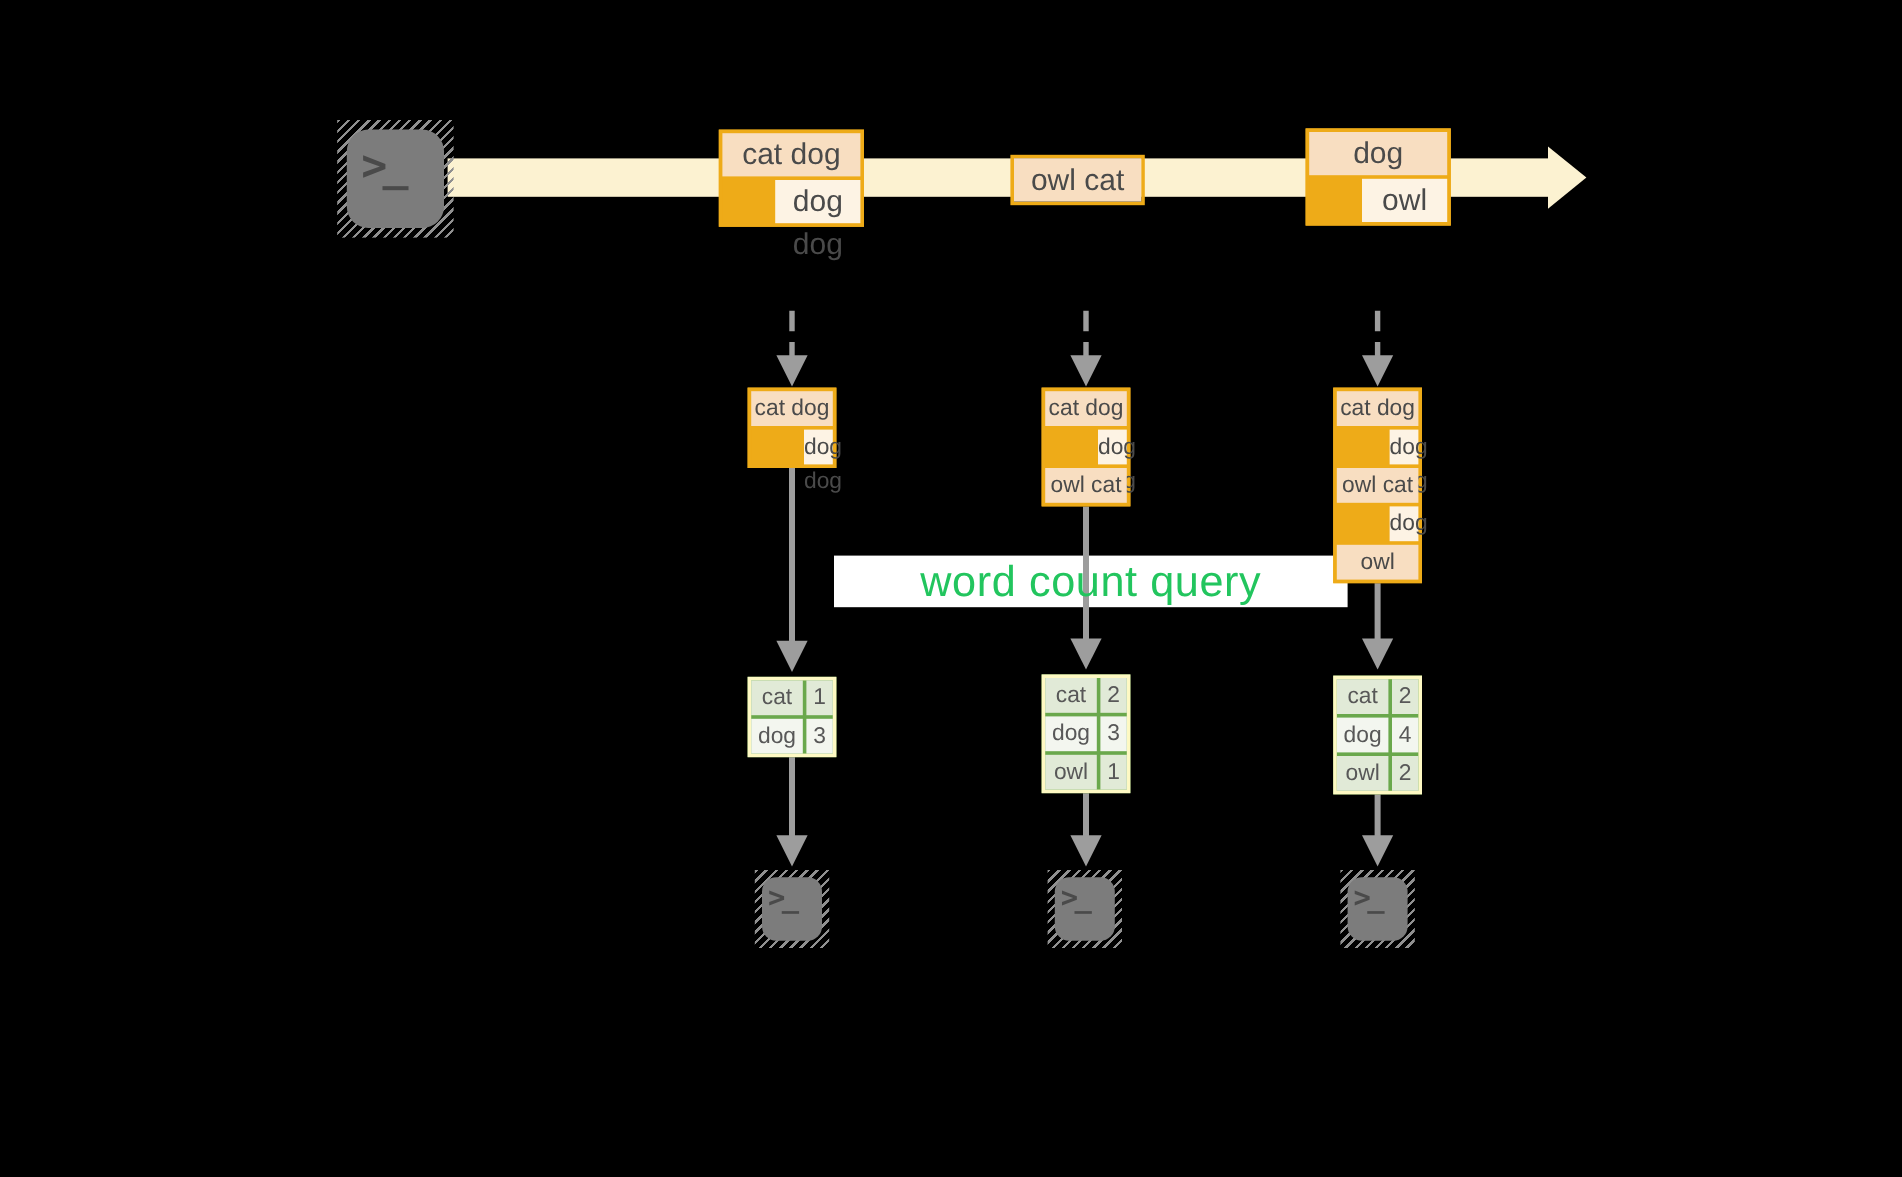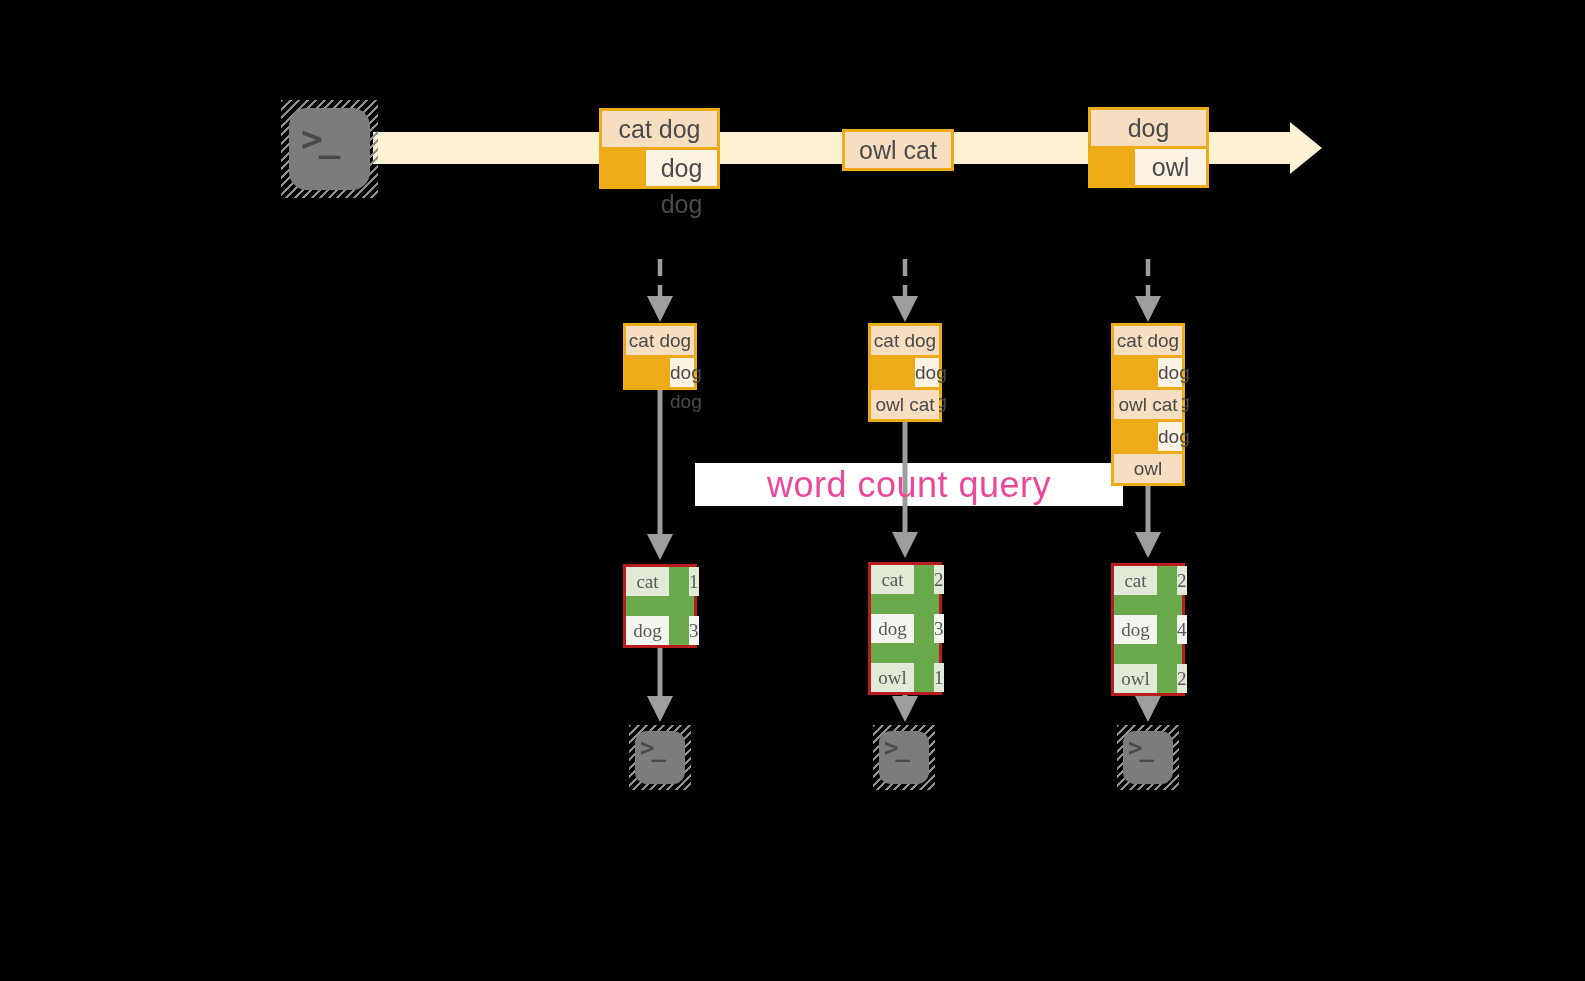--- a/index.html
+++ b/index.html
@@ -34,31 +34,31 @@
   .ecell { height:36px; line-height:36px; text-align:center; font-size:25px; color:#4a4a4a; }
   .fill-dark  { background:#f8dec1; }
   .fill-light { background:#fdf3e4;margin-left:44px; }
 
   
   .stack { position:absolute; width:74px; border:3px solid #eeab18; background:#eeab18;
     display:flex; flex-direction:column; gap:3px; z-index:4; box-sizing:border-box; }
   .scell { height:29px; line-height:29px; text-align:center; font-size:19px; color:#4a4a4a; }
 
   
-  .gtable { position:absolute; width:74px; border:3px solid #b91c1c; background:#6aa84c;
-    display:grid; grid-template-columns:43px 1fr; gap:20px; z-index:4; box-sizing:border-box;font-family:Liberation Serif, serif; }
+  .gtable { position:absolute; width:74px; border:3px solid #fef9c3; background:#6aa84c;
+    display:grid; grid-template-columns:43px 1fr; gap:3px; z-index:4; box-sizing:border-box; }
   .gcell { height:29px; line-height:29px; text-align:center; font-size:19px; color:#585858; }
   .gfill-dark  { background:#e1ead7; }
   .gfill-light { background:#f3f6ef; }
 
   
   .qbar-bg { position:absolute; left:695px; top:463px; width:428px; height:43px; background:#ffffff; z-index:1; }
   .qbar-text { position:absolute; left:695px; top:463px; width:428px; height:43px; z-index:3;
     display:flex; align-items:center; justify-content:center;
-    font-size:36px; font-weight:300; color:#ec4899; letter-spacing:0.5px; }
+    font-size:36px; font-weight:300; color:#22c55e; letter-spacing:0.5px; }
 
   
   .overlay { position:absolute; left:0; top:0; z-index:2; }
 </style>
 </head>
 <body>
 
 <div class="canvas">
 
   <div class="band"></div>

